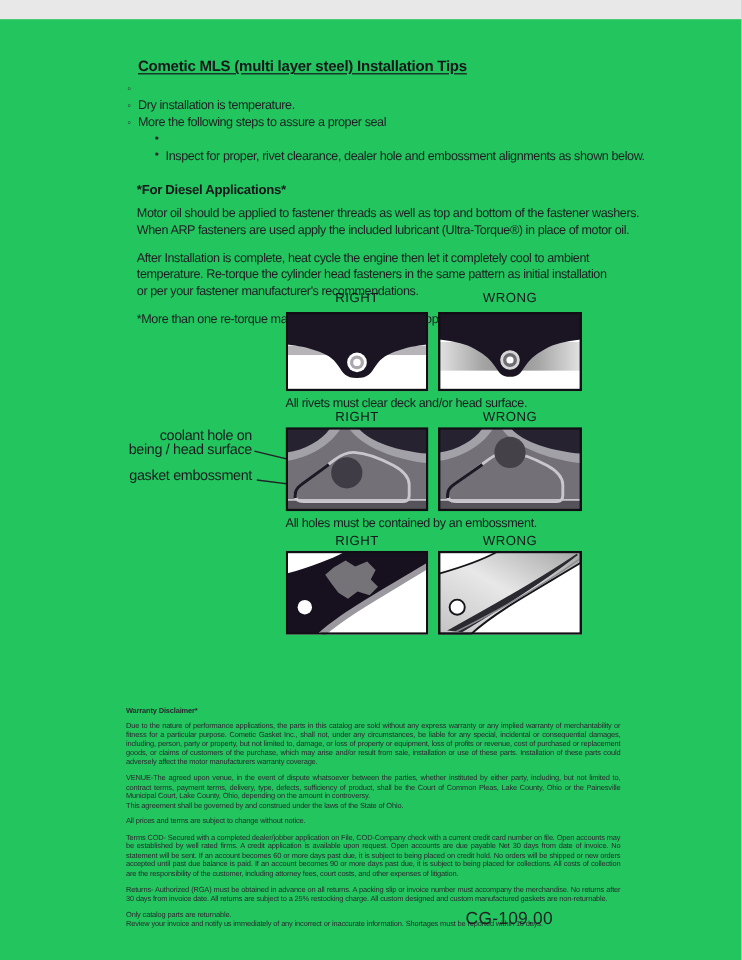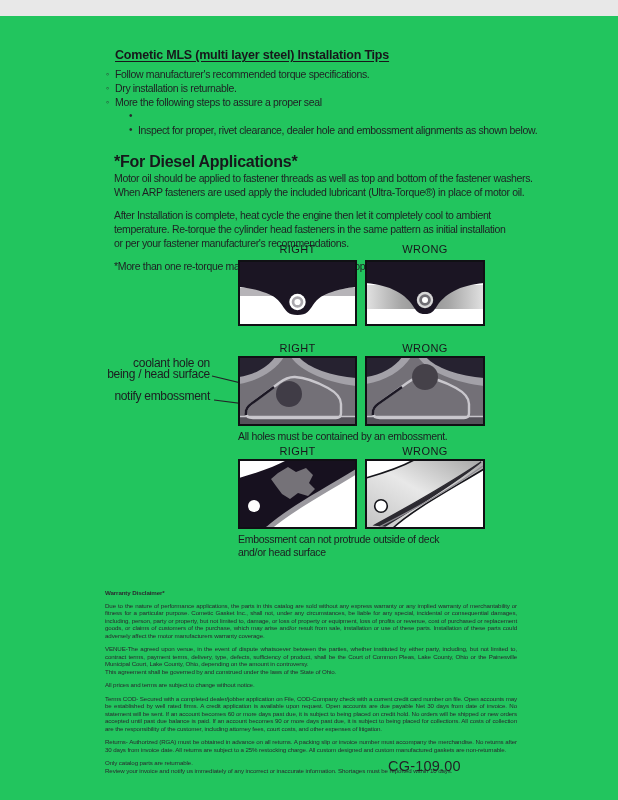--- a/index.html
+++ b/index.html
@@ -11,45 +11,44 @@
   .pre{white-space:pre-line;}
   .title{
     font-size:12.5px;font-weight:700;letter-spacing:-0.2px;color:#17171b;
     text-decoration:underline;text-underline-offset:2px;
   }
   .body-txt{font-size:10.5px;letter-spacing:-0.35px;line-height:14px;}
   .b-row{display:flex;align-items:flex-start;height:14px;}
   .b-row .mk{width:9px;flex:0 0 9px;font-size:9px;line-height:14px;color:#2a2a2e;}
   .b-row .mk.dot{font-size:10px;}
   .sub{margin-left:23px;}
-  .h2{font-size:16px;font-weight:700;letter-spacing:-0.25px;color:#17171b;}
+  .h2{font-size:11px;font-weight:700;letter-spacing:-0.25px;color:#17171b;}
   .dlabel{font-size:11px;letter-spacing:0.4px;color:#18181c;text-align:center;}
   .cap{font-size:10.5px;letter-spacing:-0.3px;line-height:13px;color:#1c1c20;}
   .callout{font-size:12px;letter-spacing:-0.3px;line-height:11px;text-align:right;color:#1c1c20;}
   .legal{font-size:6.2px;letter-spacing:-0.12px;line-height:7.5px;color:#2a2a2e;text-align:justify;}
   .legal p{margin:0 0 6px 0;white-space:pre-line;}
   .legal .lh{font-weight:700;margin-bottom:5px;text-align:left;}
   .pcode{font-size:14.5px;letter-spacing:0.2px;color:#222226;}
   svg{display:block;}
 </style>
 </head>
 <body>
 
 <div class="page">
 
   <div class="abs title" style="left:115px;top:32px;">Cometic MLS (multi layer steel) Installation Tips</div>
 
   <div class="abs body-txt" style="left:106px;top:51px;width:470px;">
     <div class="b-row">
         <span class="mk">◦</span>
-        <span class="pre">Follow manufacturer's recommended torque specifications.</span>
       </div>
     <div class="b-row">
         <span class="mk">◦</span>
-        <span class="pre">Dry installation is returnable.</span>
+        <span class="pre">Dry installation is temperature.</span>
       </div>
     <div class="b-row">
         <span class="mk">◦</span>
         <span class="pre">More the following steps to assure a proper seal</span>
       </div>
     <div class="b-row sub">
         <span class="mk dot">•</span>
       </div>
     <div class="b-row sub">
         <span class="mk dot">•</span>
@@ -92,29 +91,30 @@
     <rect x="0" y="0" width="120" height="66" fill="#ffffff"></rect>
     <rect x="1" y="25" width="118" height="24" fill="url(#g1)"></rect>
     <rect x="1" y="49" width="118" height="16" fill="#ffffff"></rect>
     <path d="M1,1 H119 V23 C106,24.5 97,26.5 89,31 C80,36 76,40 72,46 C68.5,51.5 66.5,54 60,54 C53.5,54 51.5,51.5 48,46 C44,40 40,36 31,31 C23,26.5 14,24.5 1,23 Z" fill="#1b1523"></path>
     <circle cx="60" cy="40" r="8.2" fill="#d7d7d7"></circle>
     <circle cx="60" cy="40" r="5.8" fill="#6f6d73"></circle>
     <circle cx="60" cy="40" r="3" fill="#ffffff"></circle>
     <rect x="1" y="1" width="118" height="64" fill="none" stroke="#101014" stroke-width="2"></rect>
   </svg>
 
+  <div class="abs cap" style="left:238px;top:314px;width:280px;">All rivets must clear deck and/or head surface.</div>
 
   <div class="abs dlabel" style="left:238px;top:326px;width:119px;">RIGHT</div>
   <div class="abs dlabel" style="left:365px;top:326px;width:120px;">WRONG</div>
 
   <div class="abs callout" style="left:58px;top:342px;width:152px;">
     <span class="pre">coolant hole on</span><br>
     <span class="pre">being / head surface</span>
   </div>
-  <div class="abs callout" style="left:58px;top:375px;width:152px;">notify embossment</div>
+  <div class="abs callout" style="left:58px;top:375px;width:152px;">gasket embossment</div>
 
   <svg class="abs" style="left:205px;top:340px;" width="100" height="60" viewBox="0 0 100 60">
     <line x1="7" y1="20" x2="86" y2="39" stroke="#232327" stroke-width="1.1"></line>
     <line x1="9" y1="44" x2="56" y2="50" stroke="#232327" stroke-width="1.1"></line>
   </svg>
 
   <svg class="abs" style="left:238px;top:340px;" width="119" height="70" viewBox="0 0 119 70">
     <rect x="1" y="1" width="117" height="68" fill="#737077"></rect>
     <rect x="1" y="61" width="117" height="8" fill="#55525a"></rect>
     <line x1="1" y1="60.5" x2="118" y2="60.5" stroke="#c6c4ca" stroke-width="1.4"></line>
@@ -165,22 +165,20 @@
       </linearGradient>
     </defs>
     <rect x="0" y="0" width="120" height="70" fill="#ffffff"></rect>
     <path d="M1,19 C22,13 38,7 49,1 L119,1 V10 C81,33 49,50 28,69 L1,69 Z" fill="url(#g2)" stroke="#15151a" stroke-width="1.6"></path>
     <path d="M10,66 C50,44 85,24 116,3 C90,24 58,44 20,67 Z" fill="#2c2a31" stroke="#2c2a31" stroke-width="1.5"></path>
     <path d="M14,68 C56,47 90,27 118,7" stroke="#8e8c92" stroke-width="1.3" fill="none"></path>
     <circle cx="16" cy="47" r="6.3" fill="#ffffff" stroke="#15151a" stroke-width="1.6"></circle>
     <rect x="1" y="1" width="118" height="68" fill="none" stroke="#101014" stroke-width="2"></rect>
   </svg>
 
-  <div class="abs cap pre" style="left:238px;top:517px;width:280px;">Embossment can not protrude outside of deck
-and/or head surface</div>
 
   <div class="abs legal" style="left:105px;top:573px;width:412px;">
     <p class="lh">Warranty Disclaimer*</p>
     <p>Due to the nature of performance applications, the parts in this catalog are sold without any express warranty or any implied warranty of merchantability or fitness for a particular purpose.  Cometic Gasket Inc., shall not, under any circumstances, be liable for any special, incidental or consequential damages, including, person, party or property, but not limited to, damage, or loss of property or equipment, loss of profits or revenue, cost of purchased or replacement goods, or claims of customers of the purchase, which may arise and/or result from sale, installation or use of these parts.  Installation of these parts could adversely affect the motor manufacturers warranty coverage.</p>
     <p>VENUE-The agreed upon venue, in the event of dispute whatsoever between the parties, whether instituted by either party, including, but not limited to, contract terms, payment terms, delivery, type, defects, sufficiency of product, shall be the Court of Common Pleas, Lake County, Ohio or the Painesville Municipal Court, Lake County, Ohio, depending on the amount in controversy.
 This agreement shall be governed by and construed under the laws of the State of Ohio.</p>
     <p>All prices and terms are subject to change without notice.</p>
     <p>Terms COD- Secured with a completed dealer/jobber application on File, COD-Company check with a current credit card number on file.  Open accounts may be established by well rated firms.  A credit application is available upon request.  Open accounts are due payable Net 30 days from date of invoice.  No statement will be sent.  If an account becomes 60 or more days past due, it is subject to being placed on credit hold.  No orders will be shipped or new orders accepted until past due balance is paid.  If an account becomes 90 or more days past due, it is subject to being placed for collections.  All costs of collection are the responsibility of the customer, including attorney fees, court costs, and other expenses of litigation.</p>
     <p>Returns- Authorized (RGA) must be obtained in advance on all returns.  A packing slip or invoice number must accompany the merchandise.  No returns after 30 days from invoice date.  All returns are subject to a 25% restocking charge.  All custom designed and custom manufactured gaskets are non-returnable.</p>
     <p>Only catalog parts are returnable.

